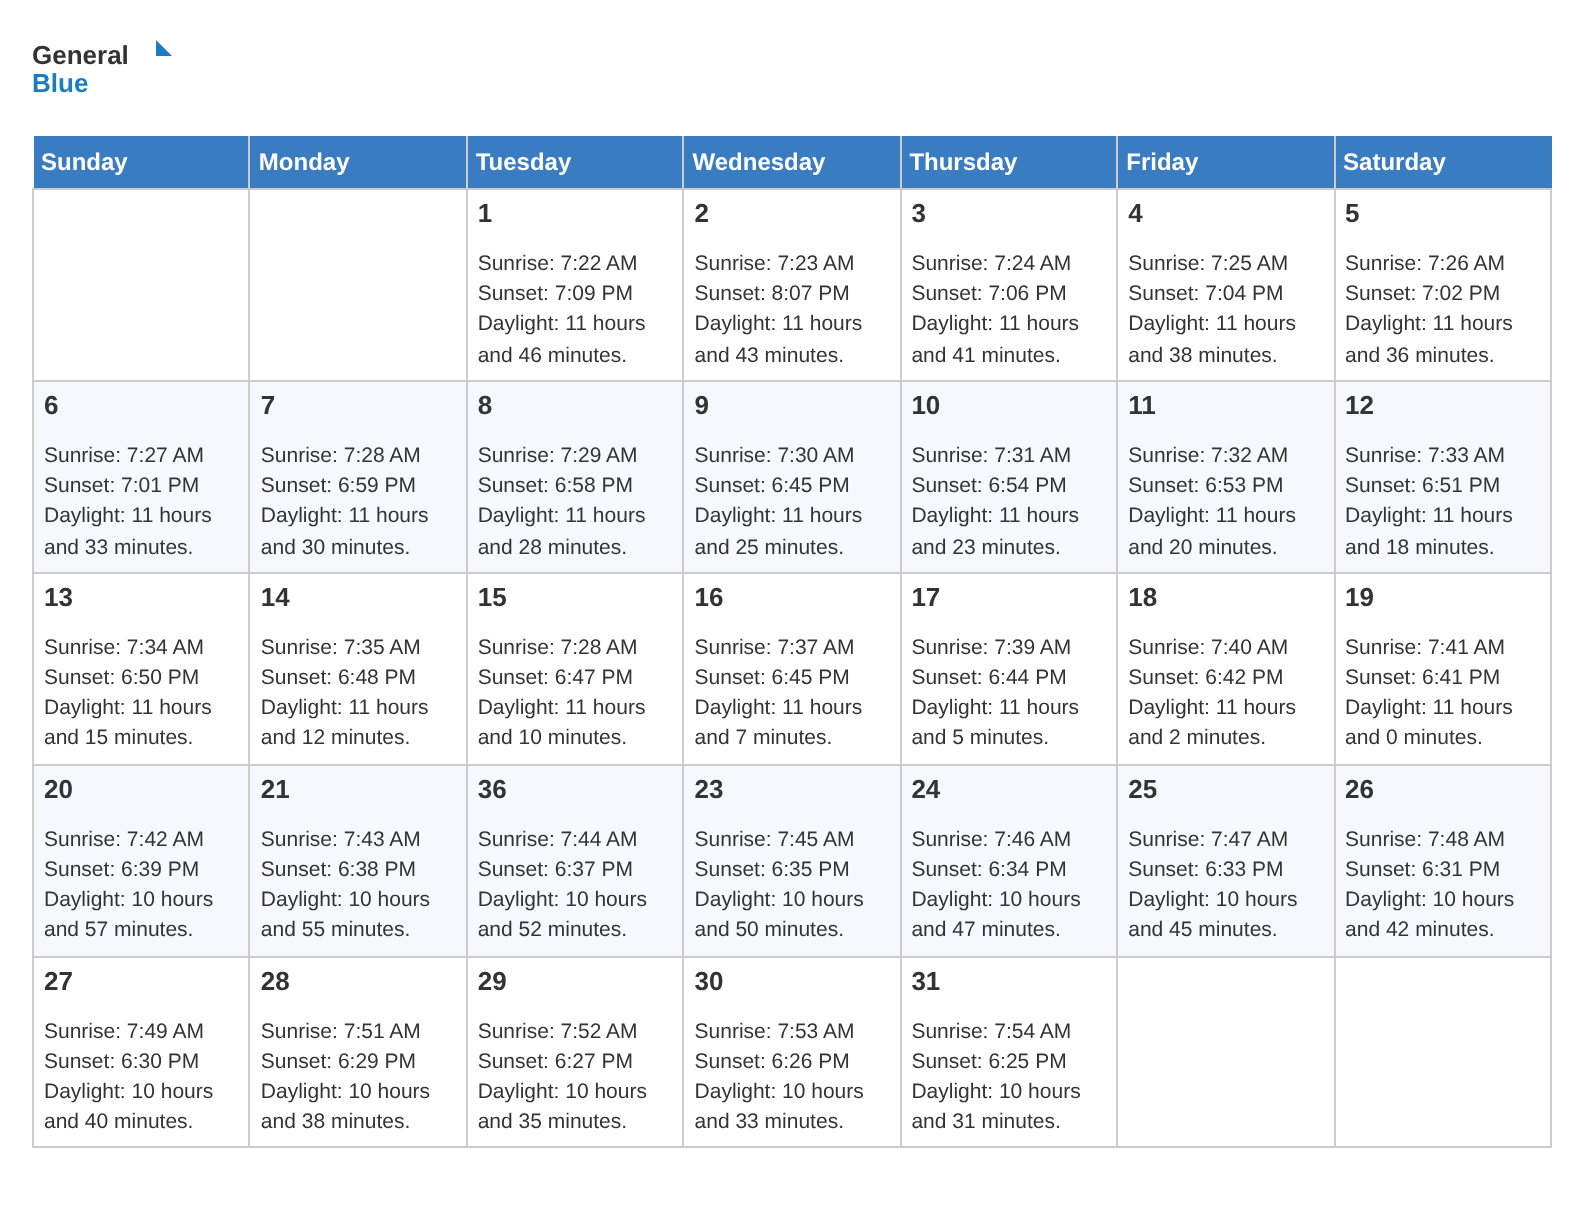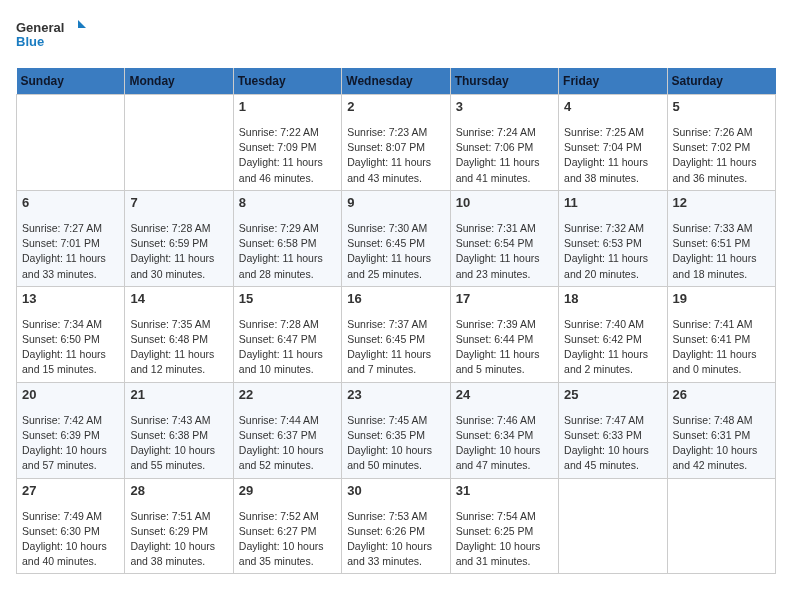--- a/index.html
+++ b/index.html
@@ -33,21 +33,21 @@
       font-size: 15px;
       color: #555;
     }
     table {
       width: 100%;
       border-collapse: collapse;
       font-size: 11px;
     }
     th {
       background-color: #3a7cc1;
-      color: #0f172a;
+      color: #ffffff;
       padding: 6px 4px;
       text-align: left;
       font-size: 12px;
       font-weight: bold;
     }
     td {
       border: 1px solid #ccc;
       vertical-align: top;
       padding: 4px 5px;
       height: 78px;
@@ -234,21 +234,21 @@
 Sunset: 6:39 PM
 Daylight: 10 hours and 57 minutes.</div>
         </td>
         <td>
           <span class="day-num">21</span>
           <div class="day-info">Sunrise: 7:43 AM
 Sunset: 6:38 PM
 Daylight: 10 hours and 55 minutes.</div>
         </td>
         <td>
-          <span class="day-num">22</span>
+          <span class="day-num">36</span>
           <div class="day-info">Sunrise: 7:44 AM
 Sunset: 6:37 PM
 Daylight: 10 hours and 52 minutes.</div>
         </td>
         <td>
           <span class="day-num">23</span>
           <div class="day-info">Sunrise: 7:45 AM
 Sunset: 6:35 PM
 Daylight: 10 hours and 50 minutes.</div>
         </td>

